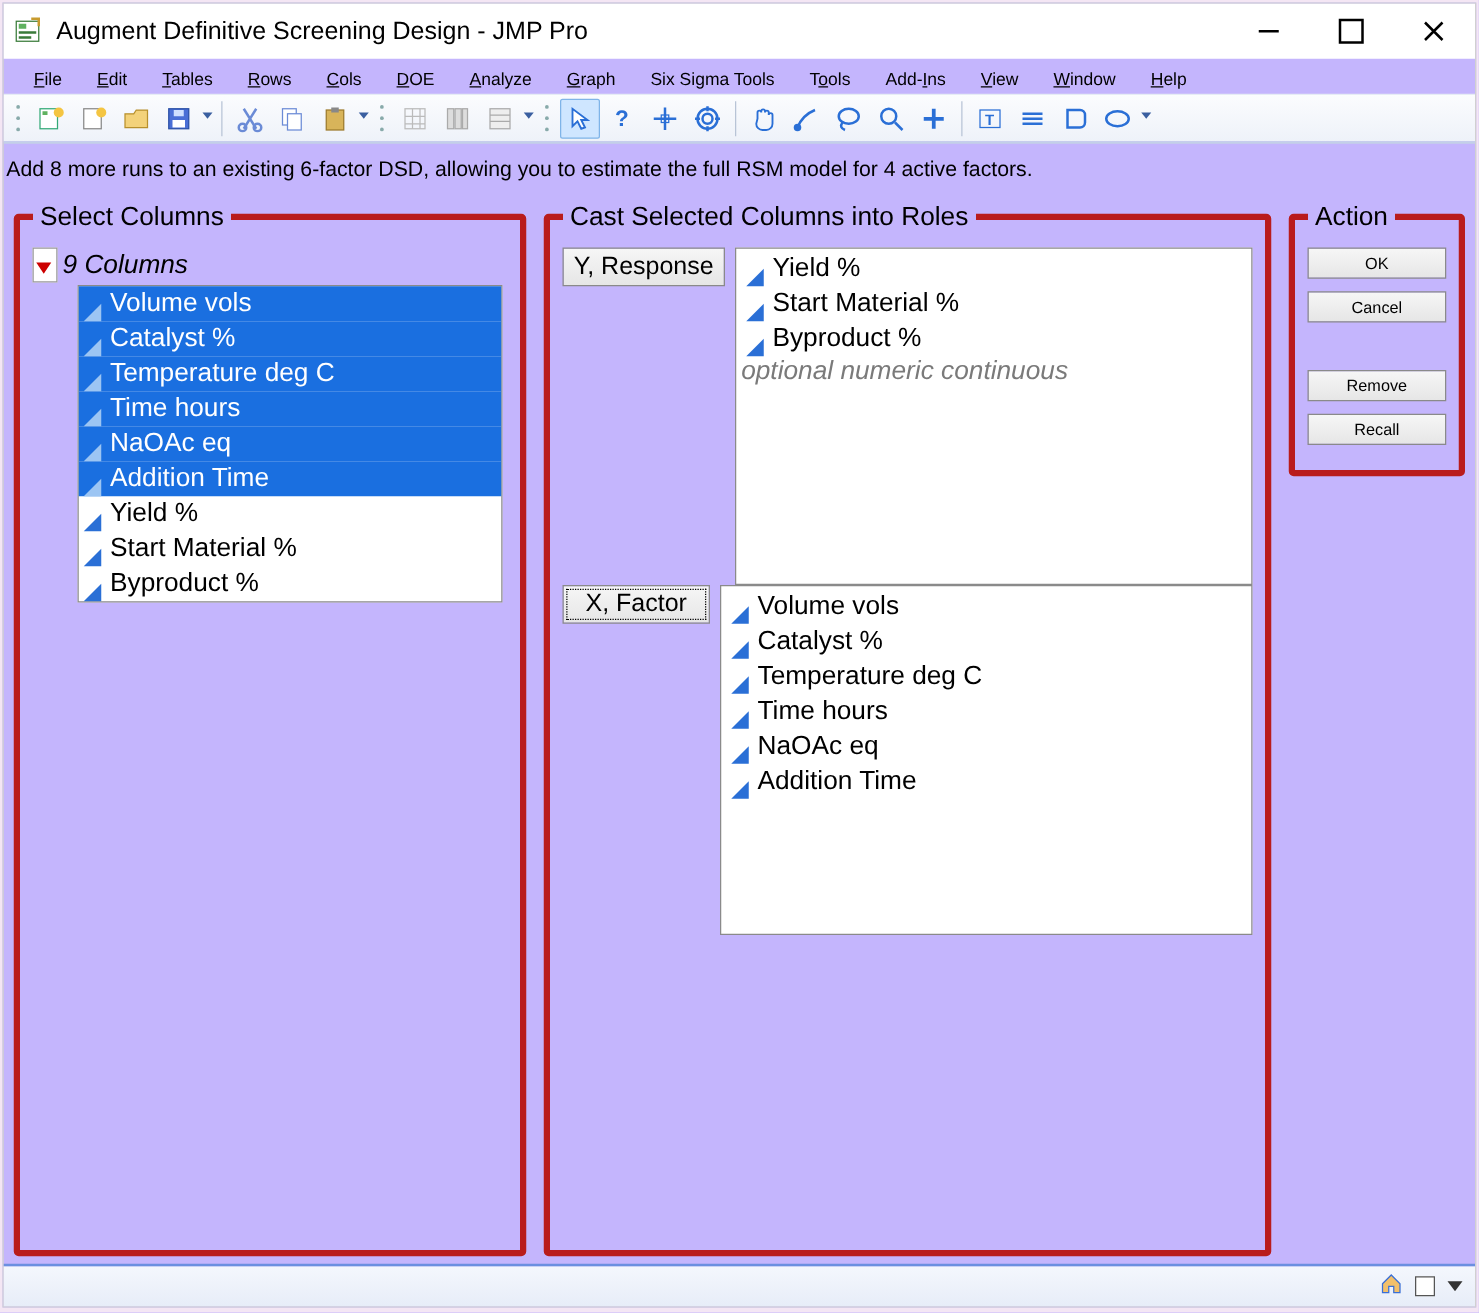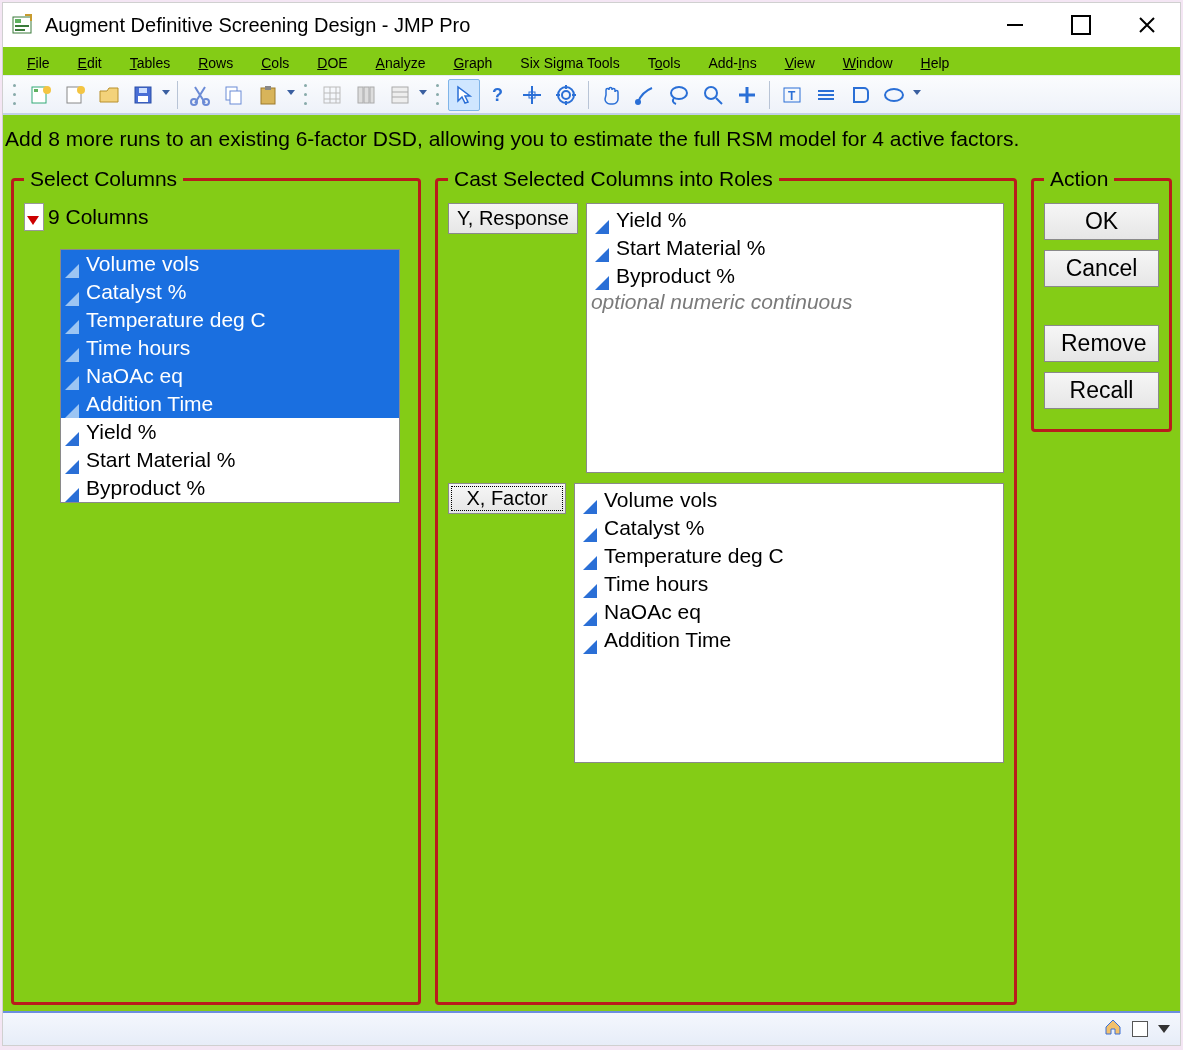--- a/index.html
+++ b/index.html
@@ -7,21 +7,21 @@
     margin: 0;
     font-family: "Segoe UI", Arial, sans-serif;
     font-size: 18px;
     background: #f4e6f4;
     color: #000;
     width: 1183px;
     height: 1050px;
     overflow: hidden;
   }
   .window {
-    background: #84cc16;
+    background: #c4b5fd;
     border: 1px solid #d0d0d0;
     margin: 2px;
     height: 1044px;
     display: flex;
     flex-direction: column;
   }
   .titlebar {
     display: flex;
     align-items: center;
     height: 44px;
@@ -81,39 +81,39 @@
   .tb-btn.selected { background:#cfe6ff; border-color:#7fb4e8; }
   .tb-sep { width:1px; height:28px; background:#b8c4d6; margin:0 4px; }
   .tb-dd { width:10px; display:inline-flex; align-items:flex-end; justify-content:center; padding-bottom:4px;}
   .tb-dd::before { content:""; border-left:4px solid transparent;border-right:4px solid transparent;border-top:5px solid #3a5fa0;}
   .content {
     flex:1;
     padding: 10px 0 6px 0;
     overflow:hidden;
     display:flex; flex-direction:column;
   }
-  .instr { font-size: 21px; padding: 0 2px 8px 2px; line-height:1.35; }
+  .instr { font-size: 17px; padding: 0 2px 8px 2px; line-height:1.35; }
   .panels {
     display:flex; gap:14px; padding: 6px 8px 0 8px; flex:1;
   }
   fieldset.panel {
-    border:3px solid #b91c1c;
+    border:5px solid #b91c1c;
     border-radius:4px;
     padding: 12px 10px 10px 10px;
     margin:0;
     min-width:0;
   }
   fieldset.panel > legend {
     font-size: 21px; padding: 0 6px;
   }
   .panel-select { width: 410px; }
   .panel-cast { width: 520px; flex:1; }
   .panel-action { width: 141px; align-self:flex-start;}
   .cols-header {
-    display:flex; align-items:center; gap:4px; font-size:21px; margin-bottom:18px;
+    display:flex; align-items:center; gap:4px; font-size:21px; margin-bottom:2px;font-style:italic;
   }
   .red-tri {
     width:0;height:0;border-left:6px solid transparent;border-right:6px solid transparent;border-top:9px solid #cc0000; display:inline-block;
     margin-right:2px;
     position:relative; top:1px;
   }
   .red-tri-wrap { border:1px solid #999; padding:1px 2px; background:#fff;}
   .col-list {
     border:1px solid #8a8a8a;
     background:#fff;
@@ -129,21 +129,21 @@
   }
   .col-item.sel { background:#1a6fe0; color:#fff; }
   .blue-tri2 {
     display:inline-block;
     width:0;height:0;
     border-bottom:14px solid #2a6fd6;
     border-left:14px solid transparent;
     margin-right:3px;
   }
   .col-item.sel .blue-tri2 { border-bottom-color:#9cc5f3; }
-  .cast-row { display:flex; gap:8px; margin-bottom:10px; }
+  .cast-row { display:flex; gap:8px; }
   .role-btn {
     background: linear-gradient(#f6f6f6,#e6e6e6);
     border:1px solid #8a8a8a;
     font-size:20px;
     padding: 3px 8px;
     align-self:flex-start;
     cursor:default;
     min-width:118px;
     text-align:center;
   }
@@ -155,21 +155,21 @@
     min-height:270px;
     padding:2px 4px;
     font-size:21px;
   }
   .role-list.tall { min-height:280px; }
   .hint { color:#7a7a7a; font-style:italic; }
   .action-btn {
     display:block; width:100%;
     background: linear-gradient(#f6f6f6,#e6e6e6);
     border:1px solid #8a8a8a;
-    font-size:23px;
+    font-size:13px;
     padding:4px 16px;
     margin-bottom:10px;
     cursor:default;
   }
   .action-gap { height:28px; }
   .statusbar {
     height:34px;
     border-top:2px solid #6b8fe0;
     background: linear-gradient(#f4f7fd,#e7edf8);
     display:flex; align-items:center; justify-content:flex-end;

